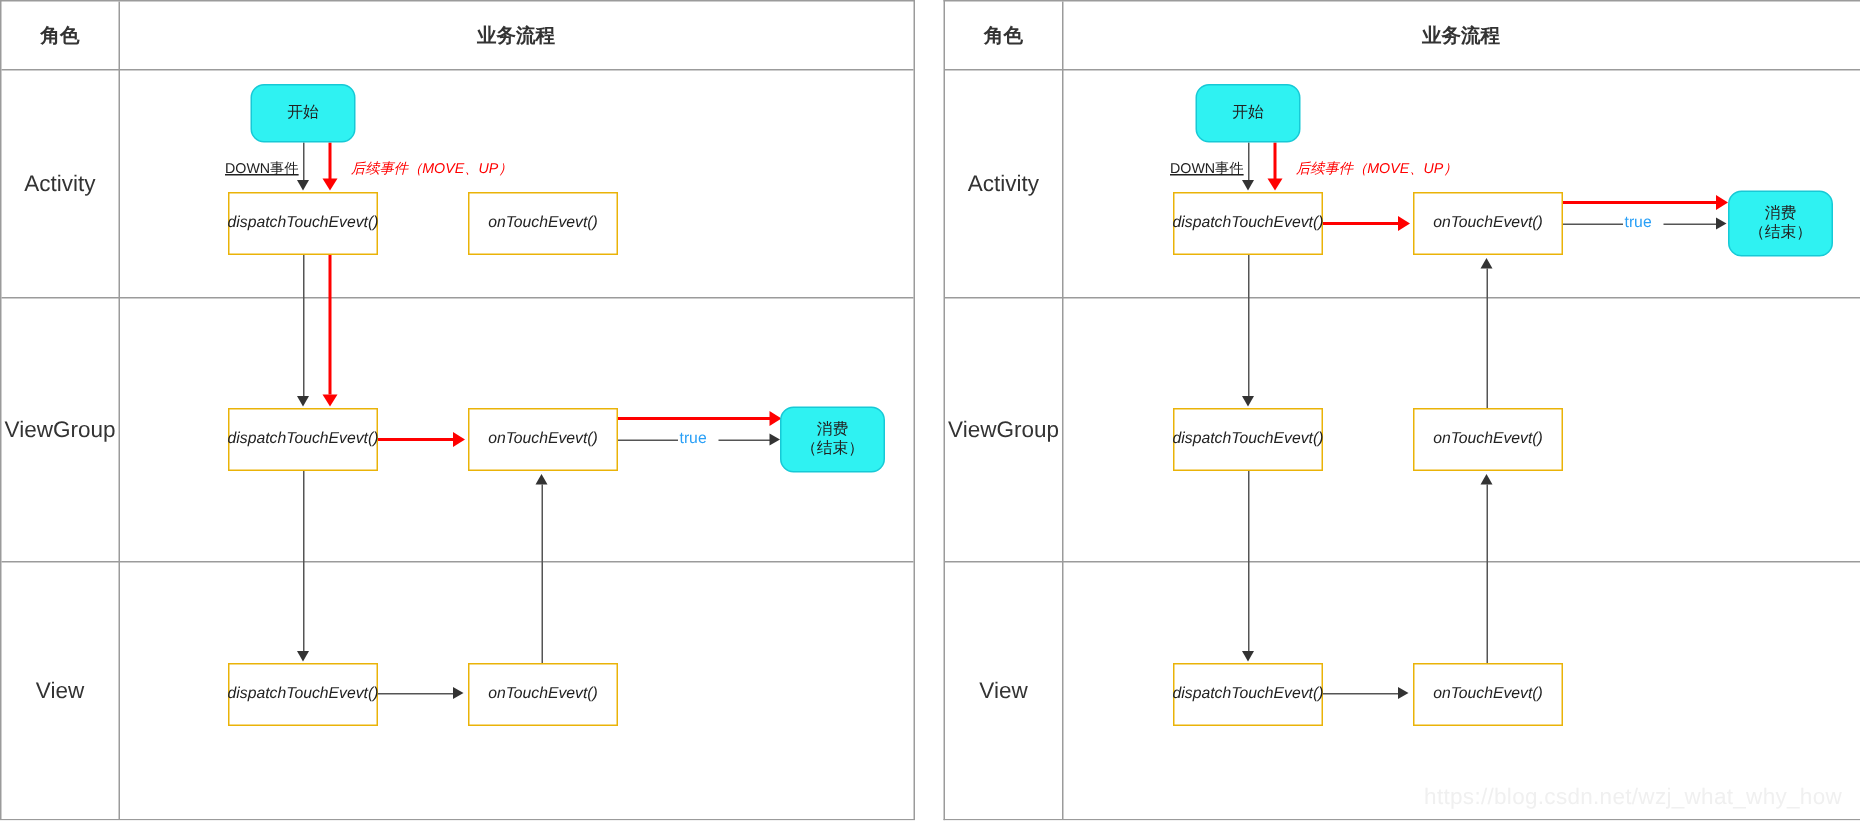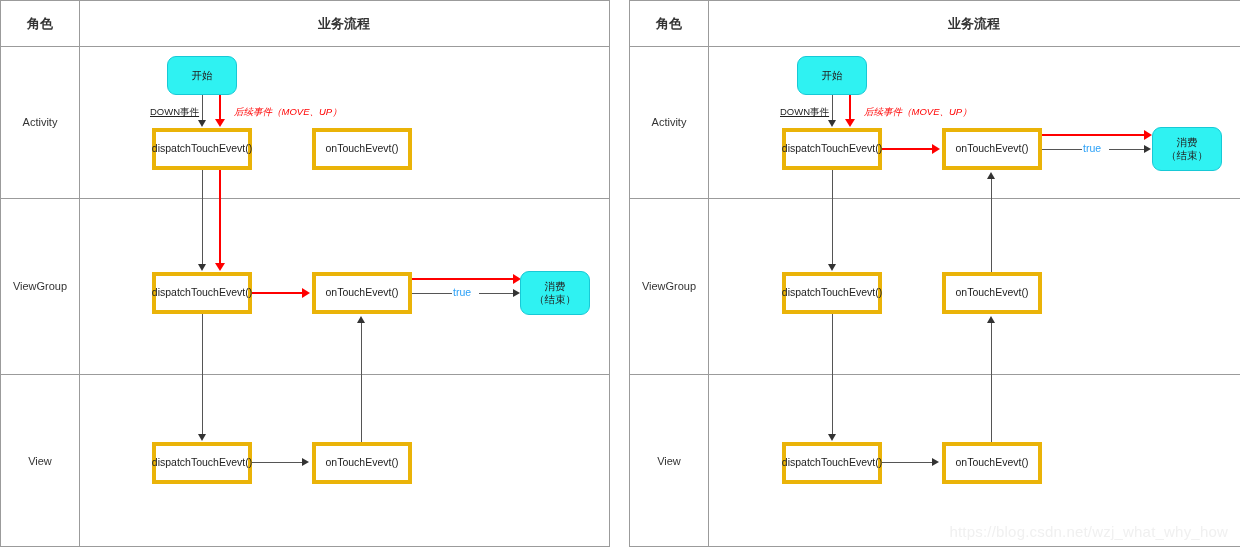--- a/index.html
+++ b/index.html
@@ -56,40 +56,41 @@
   .hdr-flow { left: 78px; right: 0; }
 
   
   .role-label {
     position: absolute;
     left: 0;
     width: 78px;
     display: flex;
     align-items: center;
     justify-content: center;
-    font-size: 11px;
+    font-size: 15px;
     color: #333333;
     text-align: center;
   }
 
   
   .node {
     position: absolute;
     display: flex;
     align-items: center;
     justify-content: center;
     text-align: center;
     font-size: 10.5px;
     color: #222222;
     line-height: 1.25;
     background: #ffffff;
     z-index: 5;
   }
   .node.rect {
-    border: 4px solid #eab308;
+    border: 1px solid #eab308;
+    font-style: italic;
   }
   .node.terminal {
     border: 1px solid #17c9d6;
     border-radius: 9px;
     background: #2ff2f2;
   }
 
   
   .conn {
     position: absolute;

